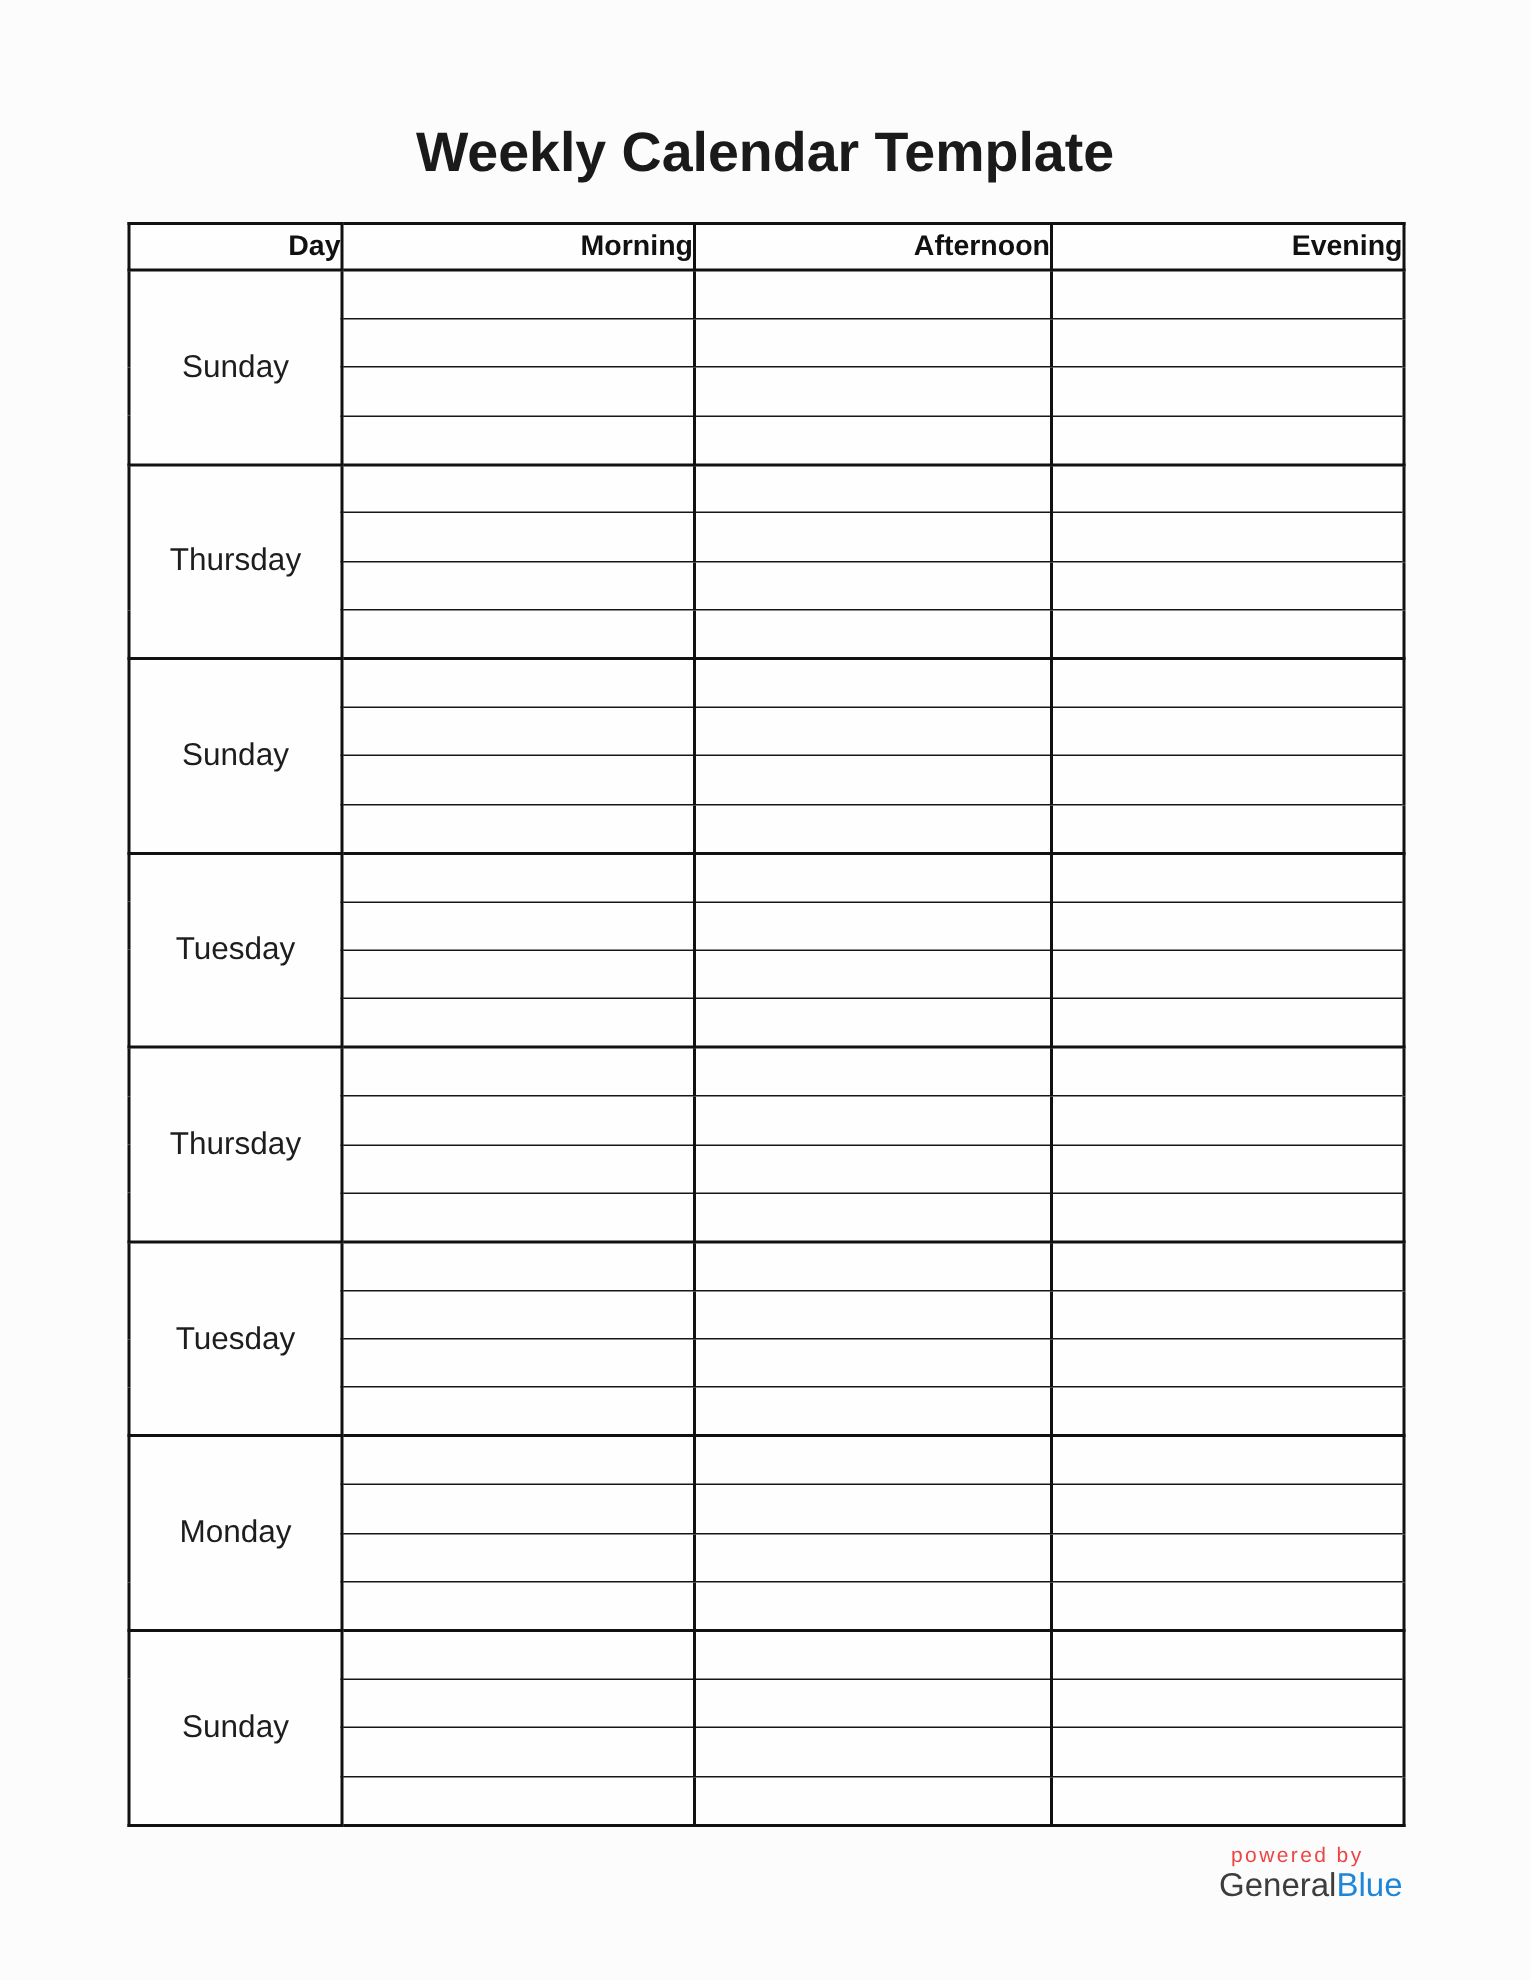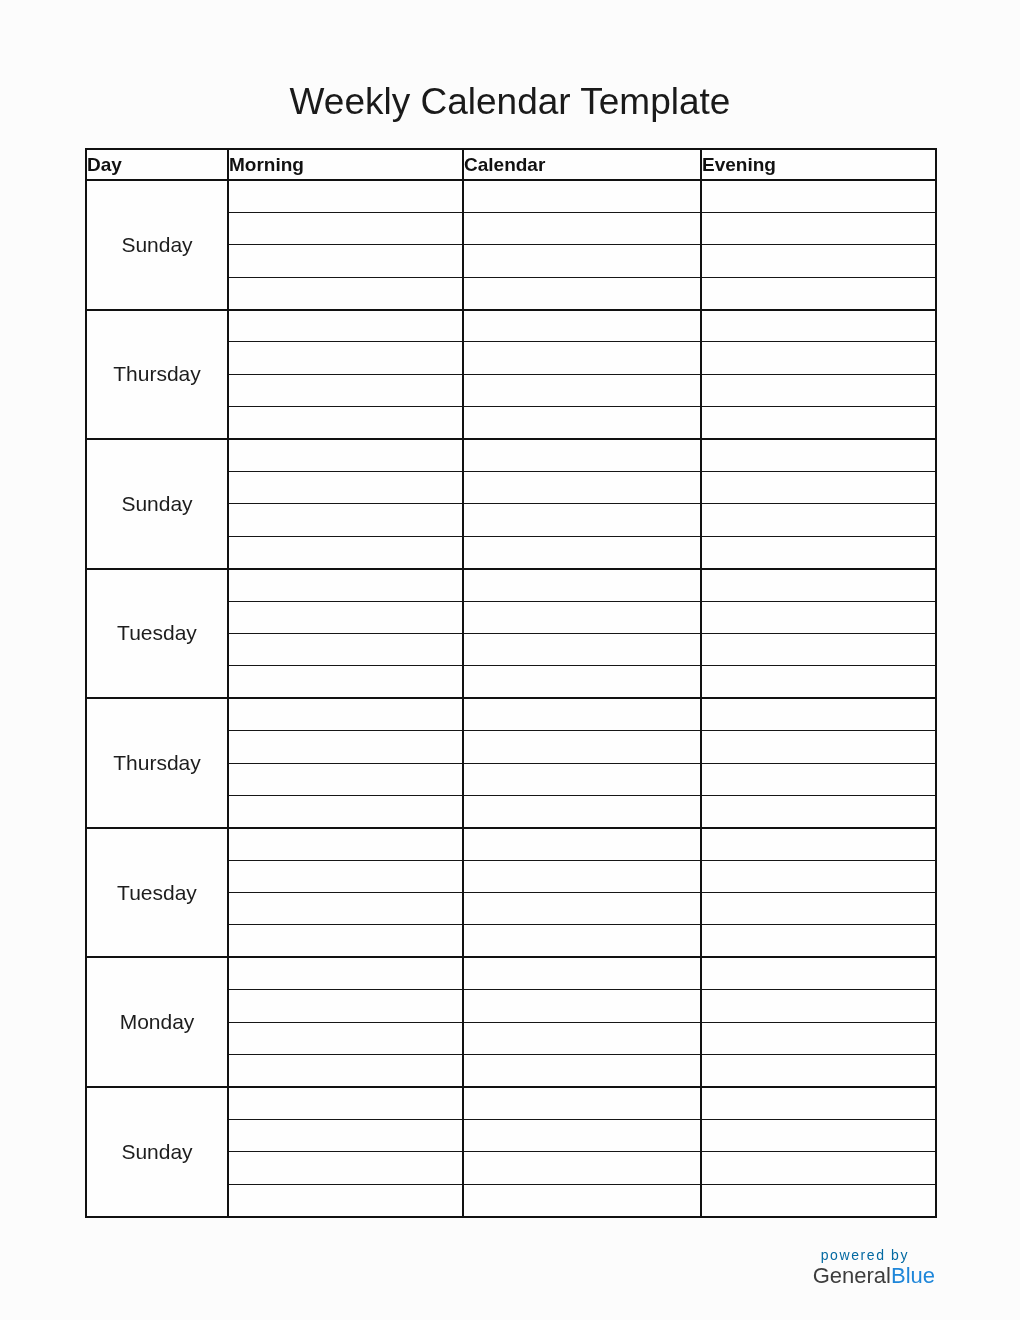--- a/index.html
+++ b/index.html
@@ -18,39 +18,39 @@
   }
   .title {
     position: absolute;
     top: 81px;
     left: 0;
     width: 100%;
     margin: 0;
     text-align: center;
     font-size: 37px;
     line-height: 1.15;
-    font-weight: 400;
+    font-weight: 700;
     color: #1a1a1a;
   }
   table.calendar {
     position: absolute;
     top: 148px;
     left: 85px;
     width: 850px;
     border-collapse: collapse;
     table-layout: fixed;
     background: #fefefe;
   }
   table.calendar th {
     border: 2px solid #111;
     height: 31px;
     padding: 0;
     font-size: 19px;
     font-weight: 700;
-    text-align: left;
+    text-align: right;
     color: #111;
   }
   table.calendar td { padding: 0; }
   tr.cal-row { height: 32.4px; }
   td.day-cell {
     border: 2px solid #111;
     font-size: 21px;
     font-weight: 400;
     color: #1d1d1d;
     text-align: center;
@@ -65,25 +65,24 @@
   tr.block-start td { border-top: 2px solid #c2410c; }
   tr.block-end td { border-bottom: 2px solid #111; }
   .footer {
     position: absolute;
     top: 1228px;
     right: 85px;
     text-align: left;
   }
   .powered-by {
     font-size: 14px;
-    color: #0369a1;
+    color: #ef4444;
     letter-spacing: 1.6px;
     padding-left: 8px;
     margin-bottom: 1px;
-    margin-top: 19px;
   }
   .brand {
     font-size: 22px;
     line-height: 1.05;
     letter-spacing: 0px;
   }
   .brand-general { color: #3d3d3d; }
   .brand-blue { color: #1e86d9; }
 </style>
 </head>
@@ -97,21 +96,21 @@
     <colgroup>
       <col style="width:142px">
       <col style="width:235px">
       <col style="width:238px">
       <col style="width:235px">
     </colgroup>
     <thead>
       <tr>
         <th>Day</th>
         <th>Morning</th>
-        <th>Calendar</th>
+        <th>Afternoon</th>
         <th>Evening</th>
       </tr>
     </thead>
     <tbody>
         <tr class="cal-row block-start">
           <td class="day-cell" rowspan="4">Sunday</td>
           <td class="slot-cell"></td>
           <td class="slot-cell"></td>
           <td class="slot-cell"></td>
         </tr>

